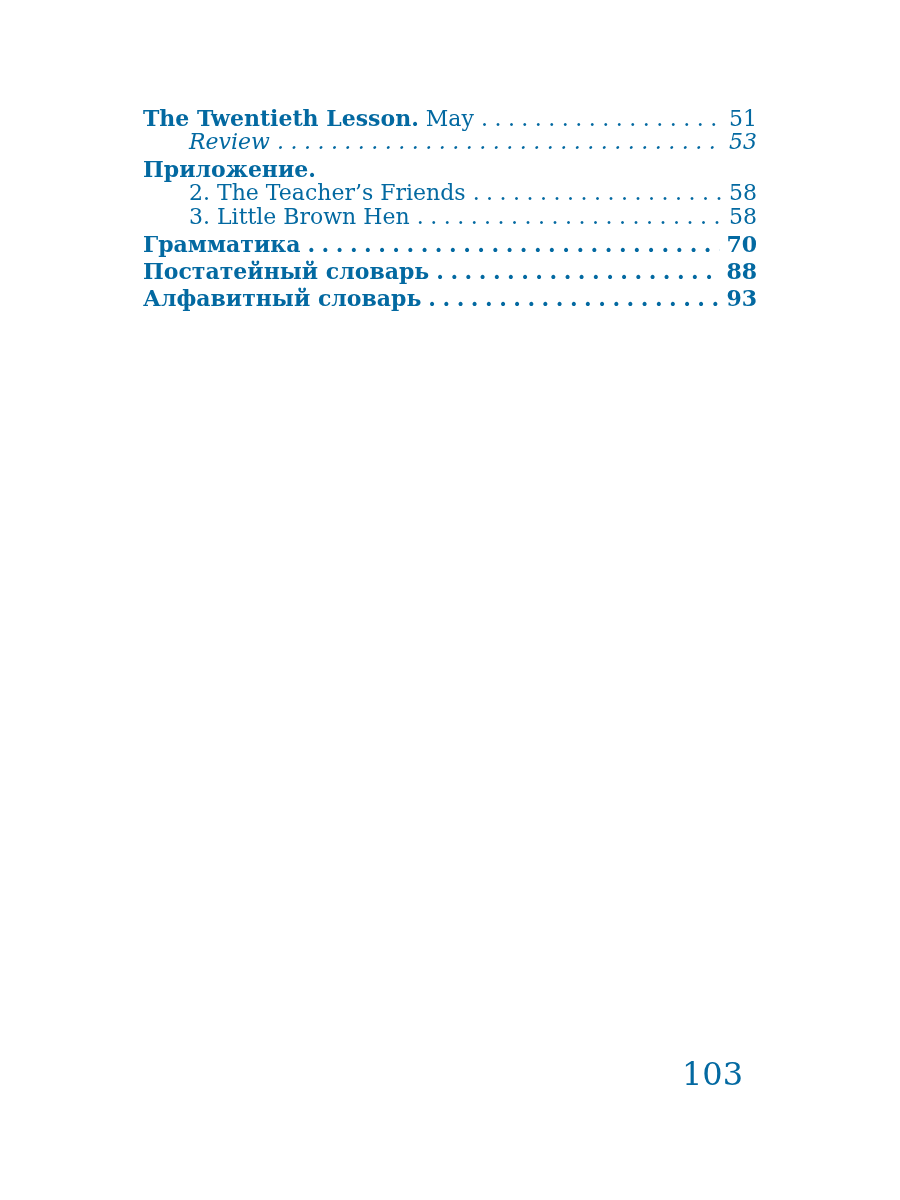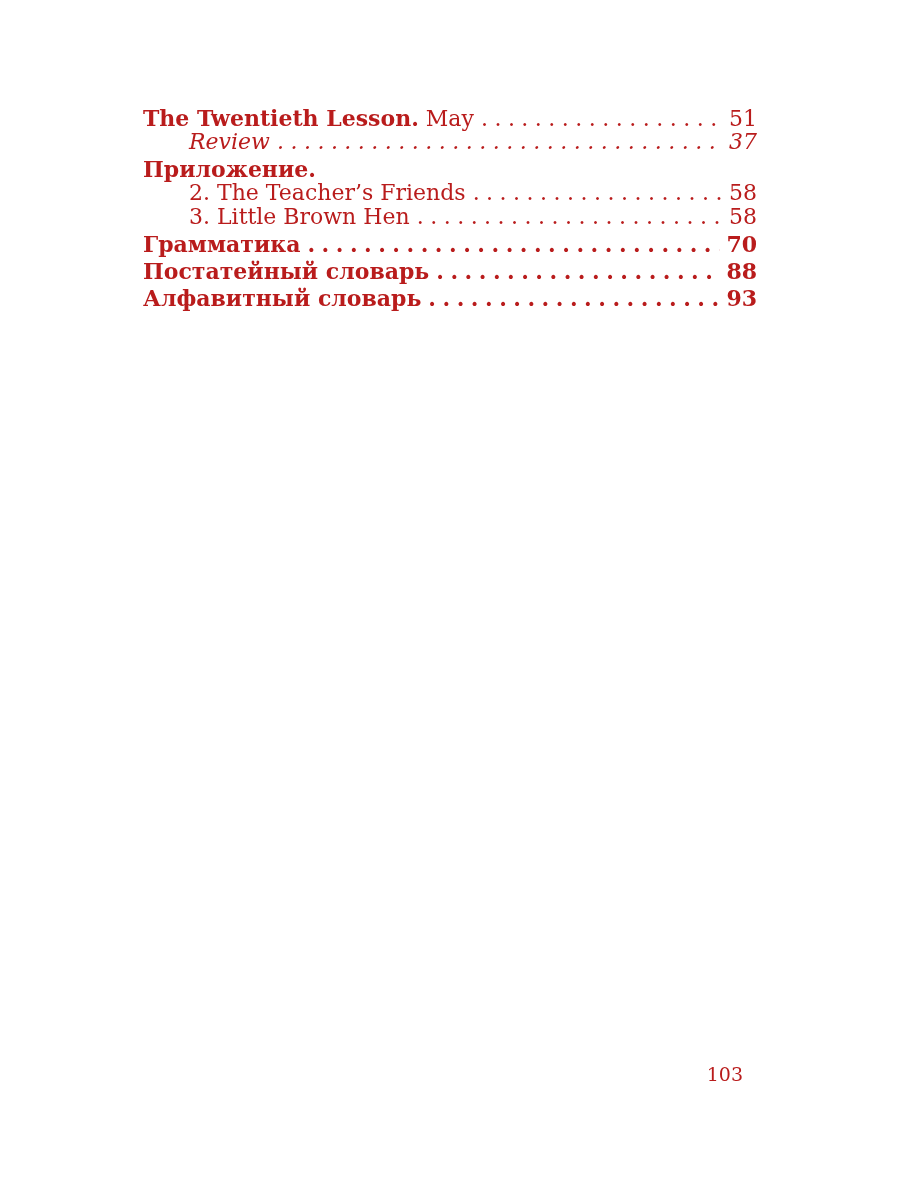--- a/index.html
+++ b/index.html
@@ -5,21 +5,21 @@
   html, body {
     margin: 0;
     padding: 0;
     background: #ffffff;
   }
   .page {
     position: relative;
     width: 900px;
     height: 1200px;
     background: #ffffff;
-    color: #b91c1c;
+    color: #0369a1;
     font-family: "DejaVu Serif", "Liberation Serif", serif;
     overflow: hidden;
   }
   .toc {
     position: absolute;
     left: 143px;
     top: 106px;
     width: 614px;
   }
   .row {
@@ -51,38 +51,38 @@
     margin-left: 6px;
     min-width: 26px;
     text-align: left;
   }
   .folio {
     position: absolute;
     left: 143px;
     top: 1060px;
     width: 600px;
     text-align: right;
-    font-size: 19px;
+    font-size: 32px;
     line-height: 28px;
   }
 </style>
 </head>
 <body>
 
 <div class="page">
   <main class="toc">
       <div class="row">
         <span class="label"><span class="bold">The Twentieth Lesson.</span> May</span>
         <span class="dots"></span>
         <span class="pagenum">51</span>
       </div>
       <div class="row indent italic">
         <span class="label">Review</span>
         <span class="dots"></span>
-        <span class="pagenum">37</span>
+        <span class="pagenum">53</span>
       </div>
       <div class="row bold gap">
         <span class="label">Приложение.</span>
       </div>
       <div class="row indent">
         <span class="label">2. The Teacher’s Friends</span>
         <span class="dots"></span>
         <span class="pagenum">58</span>
       </div>
       <div class="row indent">

